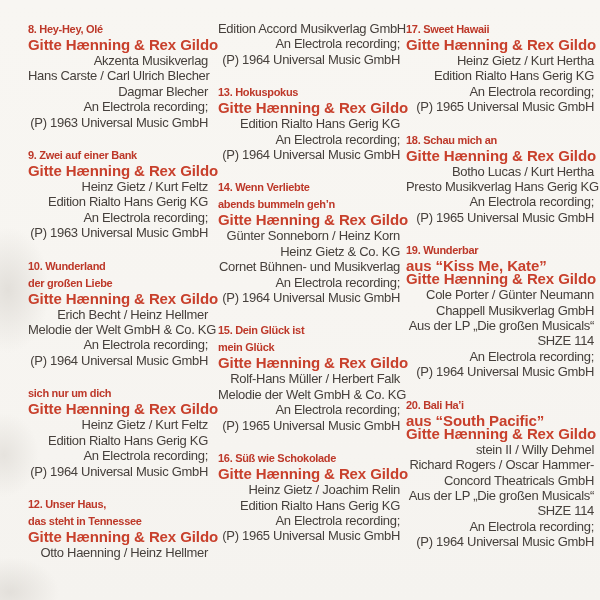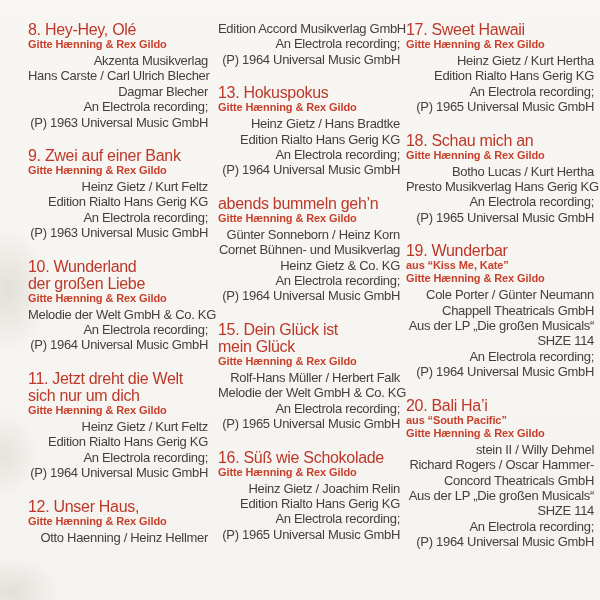--- a/index.html
+++ b/index.html
@@ -29,28 +29,28 @@
     padding-top: 21px;
     white-space: nowrap;
   }
   .col-1 { left: 28px;  width: 180px; }
   .col-2 { left: 218px; width: 182px; }
   .col-3 { left: 396px; width: 188px; margin-left: 10px; }
   .track-block {
     margin-bottom: 17px;
   }
   .track-title {
-    font-size: 16px;
+    font-size: 11px;
     line-height: 17px;
-    font-weight: normal;
+    font-weight: bold;
     letter-spacing: -0.3px;
     color: #bd3829;
   }
   .track-subtitle, .track-artist {
-    font-size: 11px;
+    font-size: 15px;
     line-height: 13px;
     font-weight: bold;
     letter-spacing: -0.1px;
     color: #c8402c;
   }
   .track-artist {
     margin-bottom: 2px;
   }
   .credit-line {
     font-size: 13px;
@@ -79,59 +79,60 @@
         <div class="track-artist">Gitte Hænning &amp; Rex Gildo</div>
         <div class="credit-line">Heinz Gietz / Kurt Feltz</div>
         <div class="credit-line">Edition Rialto Hans Gerig KG</div>
         <div class="credit-line">An Electrola recording;</div>
         <div class="credit-line">(P) 1963 Universal Music GmbH</div>
       </div>
       <div class="track-block">
         <div class="track-title">10. Wunderland</div>
         <div class="track-title">der großen Liebe</div>
         <div class="track-artist">Gitte Hænning &amp; Rex Gildo</div>
+        <div class="credit-line">Erich Becht / Heinz Hellmer</div>
         <div class="credit-line">Melodie der Welt GmbH &amp; Co. KG</div>
         <div class="credit-line">An Electrola recording;</div>
         <div class="credit-line">(P) 1964 Universal Music GmbH</div>
       </div>
       <div class="track-block">
-        <div class="track-title">11. Jetzt dreht die Welt</div>
         <div class="track-title">sich nur um dich</div>
         <div class="track-artist">Gitte Hænning &amp; Rex Gildo</div>
         <div class="credit-line">Heinz Gietz / Kurt Feltz</div>
         <div class="credit-line">Edition Rialto Hans Gerig KG</div>
         <div class="credit-line">An Electrola recording;</div>
         <div class="credit-line">(P) 1964 Universal Music GmbH</div>
       </div>
       <div class="track-block">
         <div class="track-title">12. Unser Haus,</div>
+        <div class="track-title">das steht in Tennessee</div>
         <div class="track-artist">Gitte Hænning &amp; Rex Gildo</div>
         <div class="credit-line">Otto Haenning / Heinz Hellmer</div>
       </div>
     </div>
   <div class="col col-2">
       <div class="track-block">
         <div class="credit-line">Edition Accord Musikverlag GmbH</div>
         <div class="credit-line">An Electrola recording;</div>
         <div class="credit-line">(P) 1964 Universal Music GmbH</div>
       </div>
       <div class="track-block">
         <div class="track-title">13. Hokuspokus</div>
         <div class="track-artist">Gitte Hænning &amp; Rex Gildo</div>
-        <div class="credit-line">Heinz Gietz / Hans Bradtke</div>
         <div class="credit-line">Edition Rialto Hans Gerig KG</div>
         <div class="credit-line">An Electrola recording;</div>
         <div class="credit-line">(P) 1964 Universal Music GmbH</div>
       </div>
       <div class="track-block">
+        <div class="track-title">14. Wenn Verliebte</div>
         <div class="track-title">abends bummeln geh’n</div>
         <div class="track-artist">Gitte Hænning &amp; Rex Gildo</div>
         <div class="credit-line">Günter Sonneborn / Heinz Korn</div>
+        <div class="credit-line">Heinz Gietz &amp; Co. KG</div>
         <div class="credit-line">Cornet Bühnen- und Musikverlag</div>
-        <div class="credit-line">Heinz Gietz &amp; Co. KG</div>
         <div class="credit-line">An Electrola recording;</div>
         <div class="credit-line">(P) 1964 Universal Music GmbH</div>
       </div>
       <div class="track-block">
         <div class="track-title">15. Dein Glück ist</div>
         <div class="track-title">mein Glück</div>
         <div class="track-artist">Gitte Hænning &amp; Rex Gildo</div>
         <div class="credit-line">Rolf-Hans Müller / Herbert Falk</div>
         <div class="credit-line">Melodie der Welt GmbH &amp; Co. KG</div>
         <div class="credit-line">An Electrola recording;</div>
@@ -161,21 +162,21 @@
         <div class="credit-line">Botho Lucas / Kurt Hertha</div>
         <div class="credit-line">Presto Musikverlag Hans Gerig KG</div>
         <div class="credit-line">An Electrola recording;</div>
         <div class="credit-line">(P) 1965 Universal Music GmbH</div>
       </div>
       <div class="track-block">
         <div class="track-title">19. Wunderbar</div>
         <div class="track-subtitle">aus “Kiss Me, Kate”</div>
         <div class="track-artist">Gitte Hænning &amp; Rex Gildo</div>
         <div class="credit-line">Cole Porter / Günter Neumann</div>
-        <div class="credit-line">Chappell Theatricals GmbH</div>
+        <div class="credit-line">Chappell Musikverlag GmbH</div>
         <div class="credit-line">Aus der LP „Die großen Musicals“</div>
         <div class="credit-line">SHZE 114</div>
         <div class="credit-line">An Electrola recording;</div>
         <div class="credit-line">(P) 1964 Universal Music GmbH</div>
       </div>
       <div class="track-block">
         <div class="track-title">20. Bali Ha’i</div>
         <div class="track-subtitle">aus “South Pacific”</div>
         <div class="track-artist">Gitte Hænning &amp; Rex Gildo</div>
         <div class="credit-line">stein II / Willy Dehmel</div>

